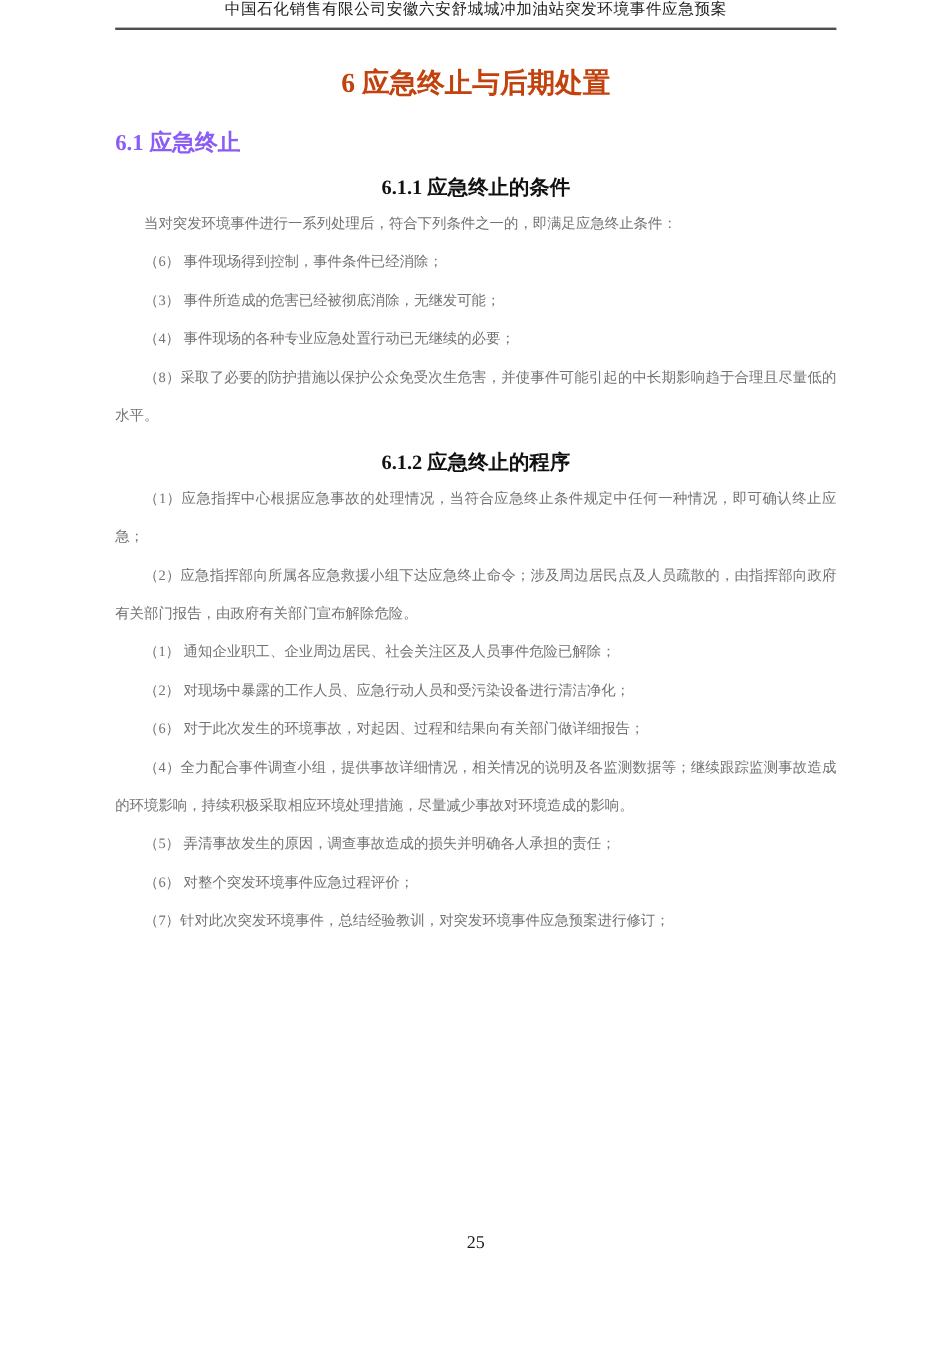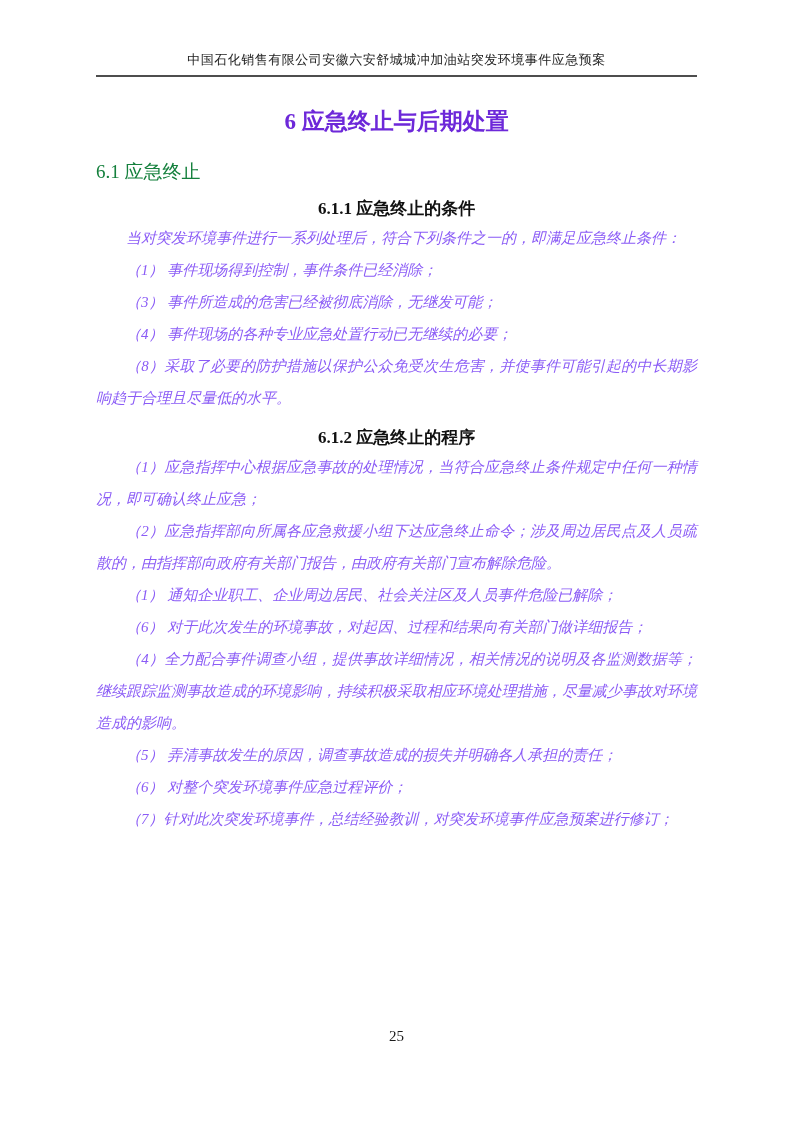--- a/index.html
+++ b/index.html
@@ -12,65 +12,63 @@
     width: 793px;
     height: 1122px;
     background: #ffffff;
     box-sizing: border-box;
     padding: 0 96px;
     font-family: "Liberation Serif", "DejaVu Serif", serif;
     color: #1c1c1c;
     overflow: hidden;
   }
   .header {
-    padding-top: 52px;
   }
   .header-text {
     text-align: center;
     font-size: 13px;
     line-height: 16px;
     color: #222222;
     letter-spacing: 0.5px;
   }
   .header-rule {
     margin-top: 7px;
     border-bottom: 2px solid #4d4d4d;
     height: 0;
   }
   .doc-title {
     margin: 28px 0 0 0;
     text-align: center;
     font-size: 23px;
     line-height: 34px;
     font-weight: bold;
-    color: #6d28d9;
+    color: #c2410c;
   }
   .sec-heading {
     margin: 20px 0 0 0;
     font-size: 19px;
     line-height: 26px;
-    font-weight: normal;
-    color: #15803d;
+    font-weight: bold;
+    color: #8b5cf6;
   }
   .sub-heading {
     margin: 11px 0 0 0;
     font-size: 17px;
     line-height: 26px;
     font-weight: bold;
     color: #111111;
     text-align: center;
   }
   .para {
     margin: 0;
-    font-size: 15px;
+    font-size: 12px;
     line-height: 32px;
     text-align: justify;
     text-indent: 2em;
-    color: #8b5cf6;
-    font-style: italic;
+    color: #737373;
   }
   .page-number {
     position: absolute;
     left: 0;
     right: 0;
     top: 1028px;
     text-align: center;
     font-size: 15px;
     color: #1c1c1c;
   }
@@ -85,32 +83,33 @@
     <div class="header-rule"></div>
   </div>
 
   <h1 class="doc-title">6 应急终止与后期处置</h1>
 
   <h2 class="sec-heading">6.1 应急终止</h2>
 
   <h3 class="sub-heading">6.1.1 应急终止的条件</h3>
 
   <p class="para">当对突发环境事件进行一系列处理后，符合下列条件之一的，即满足应急终止条件：</p>
-  <p class="para">（1） 事件现场得到控制，事件条件已经消除；</p>
+  <p class="para">（6） 事件现场得到控制，事件条件已经消除；</p>
   <p class="para">（3） 事件所造成的危害已经被彻底消除，无继发可能；</p>
   <p class="para">（4） 事件现场的各种专业应急处置行动已无继续的必要；</p>
   <p class="para">（8）采取了必要的防护措施以保护公众免受次生危害，并使事件可能引起的中长期影响趋于合理且尽量低的水平。</p>
 
   <h3 class="sub-heading">6.1.2 应急终止的程序</h3>
 
   <p class="para">（1）应急指挥中心根据应急事故的处理情况，当符合应急终止条件规定中任何一种情况，即可确认终止应急；</p>
   <p class="para">（2）应急指挥部向所属各应急救援小组下达应急终止命令；涉及周边居民点及人员疏散的，由指挥部向政府有关部门报告，由政府有关部门宣布解除危险。</p>
 
 
   <p class="para">（1） 通知企业职工、企业周边居民、社会关注区及人员事件危险已解除；</p>
+  <p class="para">（2） 对现场中暴露的工作人员、应急行动人员和受污染设备进行清洁净化；</p>
   <p class="para">（6） 对于此次发生的环境事故，对起因、过程和结果向有关部门做详细报告；</p>
   <p class="para">（4）全力配合事件调查小组，提供事故详细情况，相关情况的说明及各监测数据等；继续跟踪监测事故造成的环境影响，持续积极采取相应环境处理措施，尽量减少事故对环境造成的影响。</p>
   <p class="para">（5） 弄清事故发生的原因，调查事故造成的损失并明确各人承担的责任；</p>
   <p class="para">（6） 对整个突发环境事件应急过程评价；</p>
   <p class="para">（7）针对此次突发环境事件，总结经验教训，对突发环境事件应急预案进行修订；</p>
 
   <div class="page-number">25</div>
 
 </div>
 

